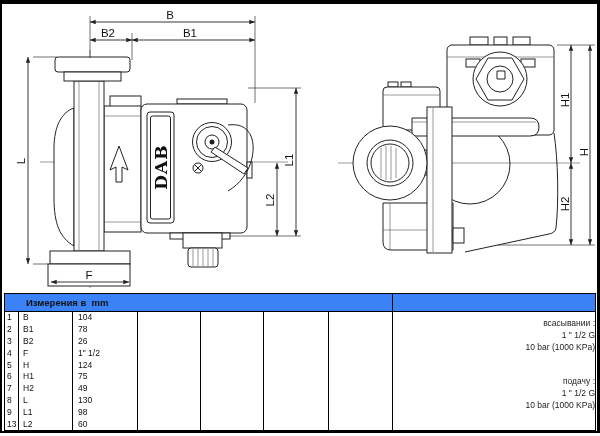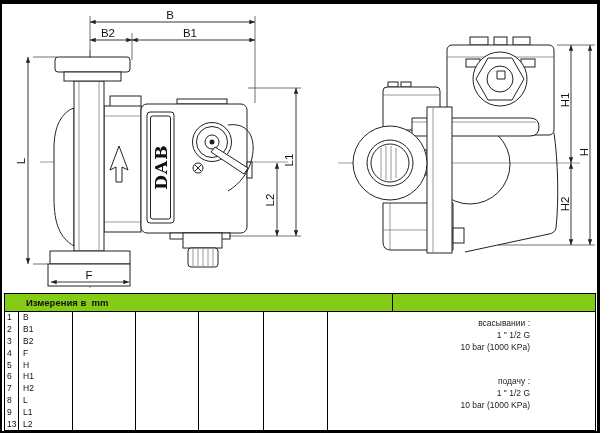--- a/index.html
+++ b/index.html
@@ -6,21 +6,21 @@
   #page{position:relative;width:600px;height:436px;background:#fff;
         font-family:"Liberation Sans",sans-serif;overflow:hidden;}
   #frame{position:absolute;left:0;top:0;width:600px;height:433px;box-sizing:border-box;
          border-top:4px solid #000;border-left:2px solid #000;border-right:3px solid #000;
          border-bottom:2px solid #000;pointer-events:none;}
   #drawing{position:absolute;left:2px;top:4px;}
 
   
   #dimtable{position:absolute;left:4px;top:293px;width:592px;height:138px;box-sizing:border-box;
             border:1px solid #000;font-size:8.5px;color:#111;}
-  #thead{display:flex;height:18px;background:#84cc16;border-bottom:1px solid #000;box-sizing:border-box;}
+  #thead{display:flex;height:18px;background:#3b82f6;border-bottom:1px solid #000;box-sizing:border-box;}
   #thead .hcell{box-sizing:border-box;font-weight:bold;font-size:9.5px;line-height:17px;white-space:pre;}
   #thead .hcell.left{width:388px;border-right:1px solid #000;padding-left:21px;}
   #thead .hcell.right{width:202px;padding-left:6px;}
   #tbody{display:flex;height:119px;}
   .col{box-sizing:border-box;border-right:1px solid #000;height:119px;}
   .col .c{height:11.9px;line-height:11.9px;white-space:nowrap;overflow:hidden;}
   .col.idx{width:14px;}   .col.idx .c{padding-left:2px;}
   .col.lbl{width:54px;}   .col.lbl .c{padding-left:4px;}
   .col.val{width:65px;}   .col.val .c{padding-left:5px;}
   .col.e1{width:63px;} .col.e2{width:63px;} .col.e3{width:65px;} .col.e4{width:64px;}
@@ -225,20 +225,32 @@
         <div class="c">B1</div>
         <div class="c">B2</div>
         <div class="c">F</div>
         <div class="c">H</div>
         <div class="c">H1</div>
         <div class="c">H2</div>
         <div class="c">L</div>
         <div class="c">L1</div>
         <div class="c">L2</div>
       </div>
+      <div class="col val">
+        <div class="c">104</div>
+        <div class="c">78</div>
+        <div class="c">26</div>
+        <div class="c">1" 1/2</div>
+        <div class="c">124</div>
+        <div class="c">75</div>
+        <div class="c">49</div>
+        <div class="c">130</div>
+        <div class="c">98</div>
+        <div class="c">60</div>
+      </div>
       <div class="col e1"></div>
       <div class="col e2"></div>
       <div class="col e3"></div>
       <div class="col e4"></div>
       <div id="connpanel">
         <div class="line">всасывании :</div>
         <div class="line">1 " 1/2 G</div>
         <div class="line">10 bar (1000 KPa)</div>
         <div class="gap"></div>
         <div class="line">подачу :</div>

